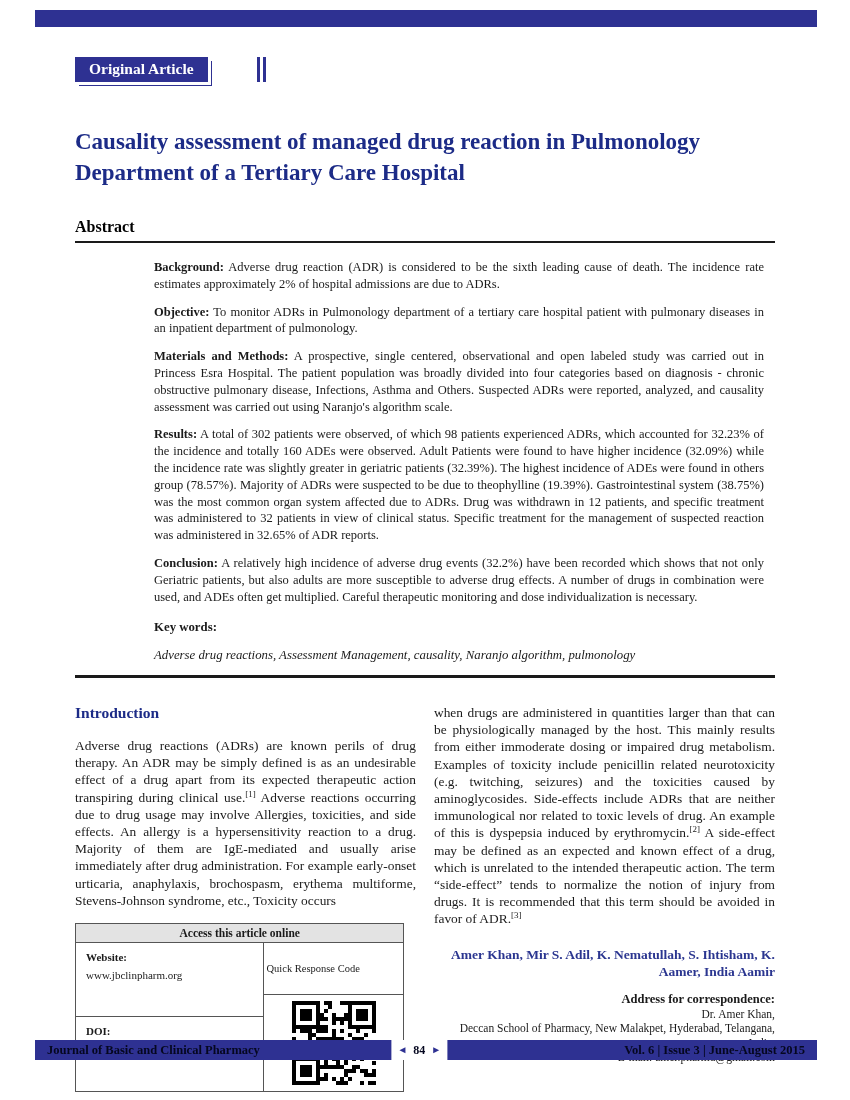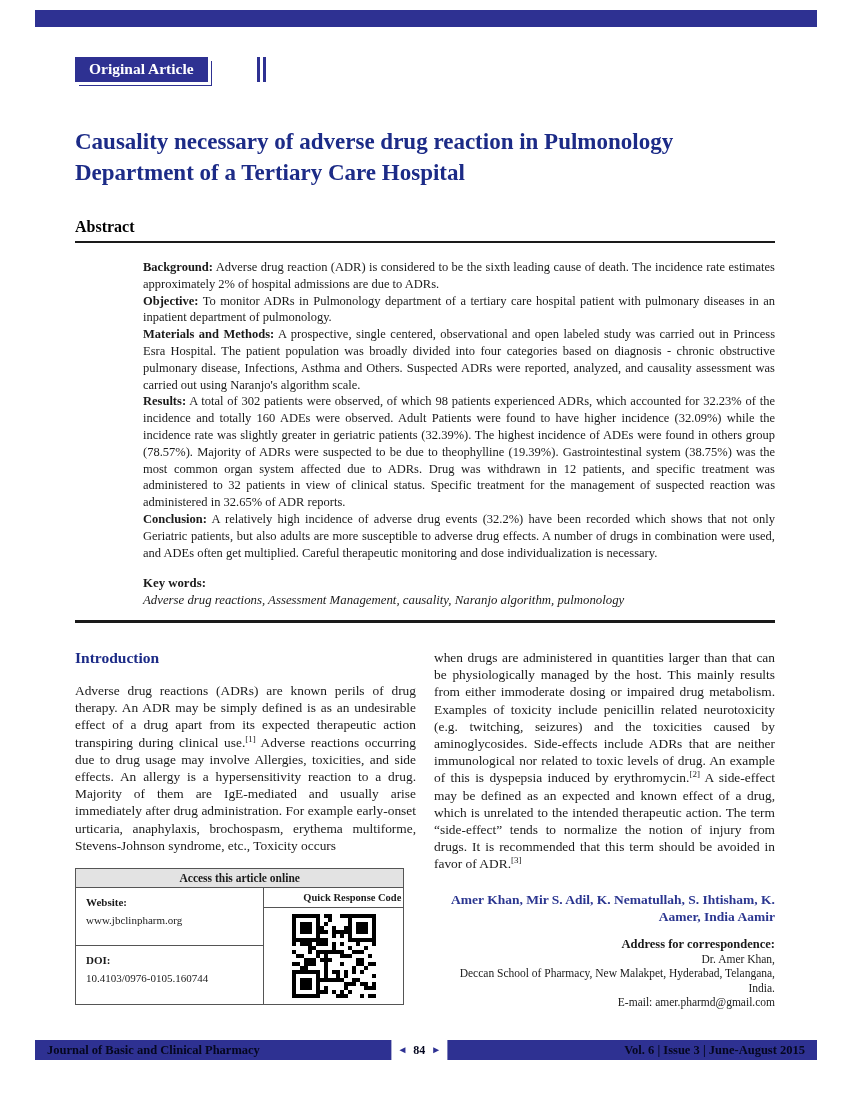--- a/index.html
+++ b/index.html
@@ -31,21 +31,21 @@
   .badge-lines i{display:block;width:3px;background:var(--bar-blue);margin-right:3px;}
   .title{
     margin:44px 75px 0 75px;
     font-size:23px;line-height:31px;
     font-weight:bold;color:var(--title-blue);
   }
   .content{margin:0 75px;}
   .abstract-heading{margin:30px 0 0 0;font-size:16px;font-weight:bold;color:#000;}
   .abstract-rule{height:2px;background:#1a1a1a;margin-top:5px;}
   .abstract-body{margin:16px 0 0 68px;font-size:12.5px;line-height:16.8px;text-align:justify;}
-  .abstract-body p{margin:0;}
+  .abstract-body p{margin:11px;}
   .abstract-body b{font-weight:bold;}
   .kw-label{margin-top:14px !important;font-weight:bold;font-size:12.8px;}
   .kw-line{font-style:italic;font-size:12.8px;}
   .thick-rule{height:3px;background:#1a1a1a;margin-top:11px;}
   .columns{display:flex;gap:18px;margin-top:26px;}
   .col{flex:1 1 0;min-width:0;}
   .intro-heading{margin:0 0 15px 0;font-size:15.5px;font-weight:bold;color:var(--title-blue);}
   .body-par{margin:0;font-size:13.4px;line-height:17.2px;text-align:justify;}
   sup{font-size:9px;line-height:0;}
 
@@ -59,22 +59,22 @@
     background:#e3e3e3;border-bottom:1px solid #555;padding:3px 0;
   }
   .access-body{display:flex;}
   .access-left{flex:1.35;display:flex;flex-direction:column;}
   .access-cell{padding:8px 10px;flex:1;}
   .access-cell.divide{border-bottom:1px solid #555;}
   .access-label{font-weight:bold;display:block;margin-bottom:6px;}
   .access-value{display:block;}
   .access-right{flex:1;border-left:1px solid #555;display:flex;flex-direction:column;}
   .qr-header{
-    text-align:right;font-weight:bold;font-size:10.5px;
-    border-bottom:1px solid #555;padding:4px 2px;
+    text-align:left;font-weight:normal;font-size:10.5px;
+    border-bottom:1px solid #555;padding:20px 2px;
   }
   .qr-wrap{flex:1;display:flex;align-items:center;justify-content:center;padding:6px;}
 
   
   .authors{margin-top:18px;text-align:right;}
   .author-names{color:var(--author-blue);font-weight:bold;font-size:13.5px;line-height:17px;}
   .affiliation{font-style:italic;font-size:11px;line-height:14px;margin-top:5px;}
   .corr-label{font-weight:bold;font-size:12.5px;margin-top:12px;}
   .corr-line{font-size:11.5px;line-height:14.5px;}
 
@@ -102,21 +102,21 @@
   <div class="top-bar"></div>
 
   <div class="badge-row">
     <span class="badge">Original Article</span>
     <span class="badge-lines">
         <i></i>
         <i></i>
       </span>
   </div>
 
-  <h1 class="title">Causality necessary of adverse drug reaction in Pulmonology Department of a Tertiary Care Hospital</h1>
+  <h1 class="title">Causality assessment of managed drug reaction in Pulmonology Department of a Tertiary Care Hospital</h1>
 
   <div class="content">
 
     <h2 class="abstract-heading">Abstract</h2>
     <div class="abstract-rule"></div>
 
     <div class="abstract-body">
       <p><b>Background:</b><span> Adverse drug reaction (ADR) is considered to be the sixth leading cause of death. The incidence rate estimates approximately 2% of hospital admissions are due to ADRs.</span></p>
       <p><b>Objective:</b><span> To monitor ADRs in Pulmonology department of a tertiary care hospital patient with pulmonary diseases in an inpatient department of pulmonology.</span></p>
       <p><b>Materials and Methods:</b><span> A prospective, single centered, observational and open labeled study was carried out in Princess Esra Hospital. The patient population was broadly divided into four categories based on diagnosis - chronic obstructive pulmonary disease, Infections, Asthma and Others. Suspected ADRs were reported, analyzed, and causality assessment was carried out using Naranjo's algorithm scale.</span></p>

